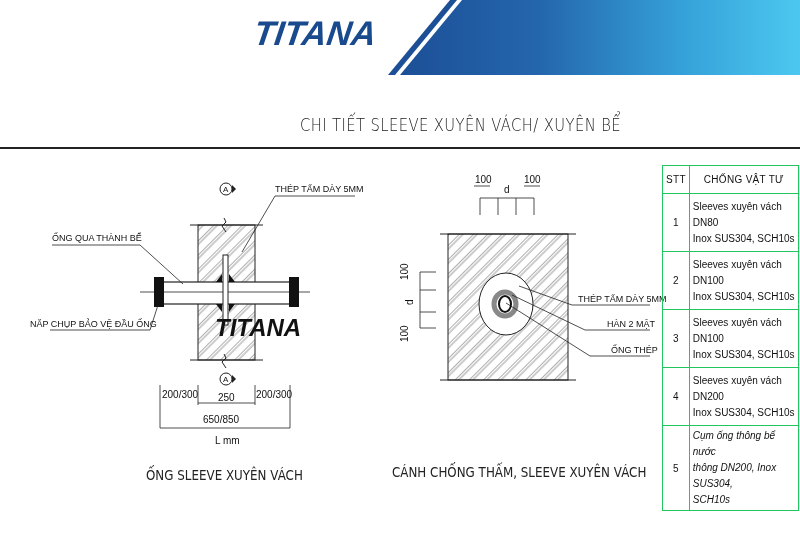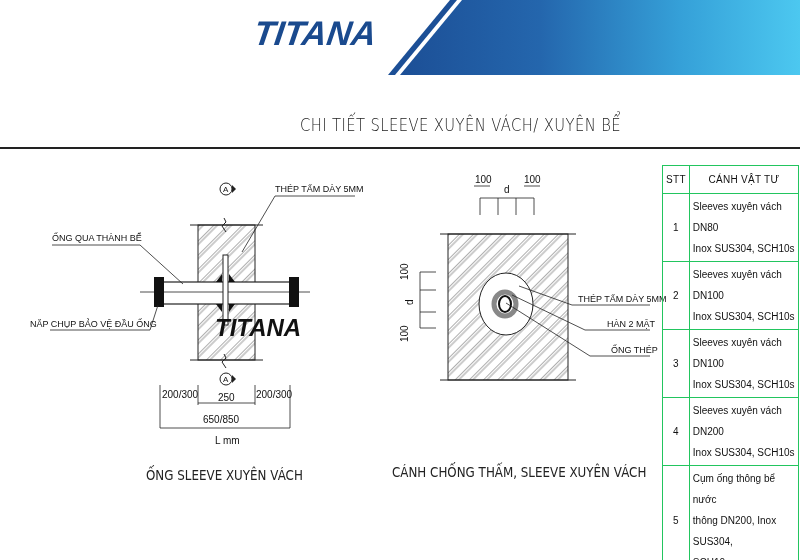--- a/index.html
+++ b/index.html
@@ -9,22 +9,22 @@
   .logo { position: absolute; left: 254px; top: 14px; font-family: "Liberation Sans", sans-serif; font-weight: bold; font-style: italic; font-size: 34px; letter-spacing: 0px; color: #1a4a8e; transform: skewX(-8deg); }
   .title { position: absolute; left: 300px; top: 114px; font-family: "DejaVu Sans", sans-serif; font-size: 18px; letter-spacing: 0.5px; color: #222; transform: scaleX(0.82); transform-origin: left top; font-weight: 300; }
   .title-rule { position: absolute; left: 0; top: 147px; width: 800px; height: 2px; background: #222; }
   .drawing { position: absolute; left: 0; top: 150px; }
   .cad-text { font-family: "Liberation Sans", sans-serif; fill: #111; }
   .caption { position: absolute; font-family: "DejaVu Sans", sans-serif; font-size: 14px; color: #222; transform: scaleX(0.85); transform-origin: left top; }
   table.mat { position: absolute; left: 662px; top: 165px; border-collapse: collapse; width: 137px; font-family: "Liberation Sans", sans-serif; font-size: 10px; color: #111; }
   table.mat th, table.mat td { border: 1px solid #22c55e; padding: 2px 3px; vertical-align: middle; }
   table.mat th { height: 23px; font-weight: normal; text-align: center; letter-spacing: 0.3px; }
   table.mat td.stt { width: 14px; text-align: center; }
-  table.mat td.desc { height: 53px; line-height: 21px; }
-  table.mat tr.last td.desc { height: 50px; }
+  table.mat td.desc { height: 53px; line-height: 16px; }
+  table.mat tr.last td.desc { height: 50px; font-style: italic; }
   .desc-line { display: block; }
 </style>
 </head>
 <body>
 
 <div class="header">
   <svg class="brand-banner" width="800" height="76" viewBox="0 0 800 76">
     <defs>
       <linearGradient id="bannerGrad" x1="0" y1="0" x2="1" y2="0">
         <stop offset="0" stop-color="#1c4f96"></stop>
@@ -148,21 +148,21 @@
   <text x="408" y="342" font-size="10" class="cad-text" transform="rotate(-90 408 342)">100</text>
 </svg>
 
 <div class="caption" style="left:146px; top:467px;">ỐNG SLEEVE XUYÊN VÁCH</div>
 <div class="caption" style="left:392px; top:464px;">CÁNH CHỐNG THẤM, SLEEVE XUYÊN VÁCH</div>
 
 <table class="mat">
   <thead>
     <tr>
       <th>STT</th>
-      <th>CÁNH VẬT TƯ</th>
+      <th>CHỐNG VẬT TƯ</th>
     </tr>
   </thead>
   <tbody>
     <tr>
       <td class="stt">1</td>
       <td class="desc">
         <span class="desc-line">Sleeves xuyên vách DN80</span>
         <span class="desc-line">Inox SUS304, SCH10s</span>
       </td>
     </tr>

